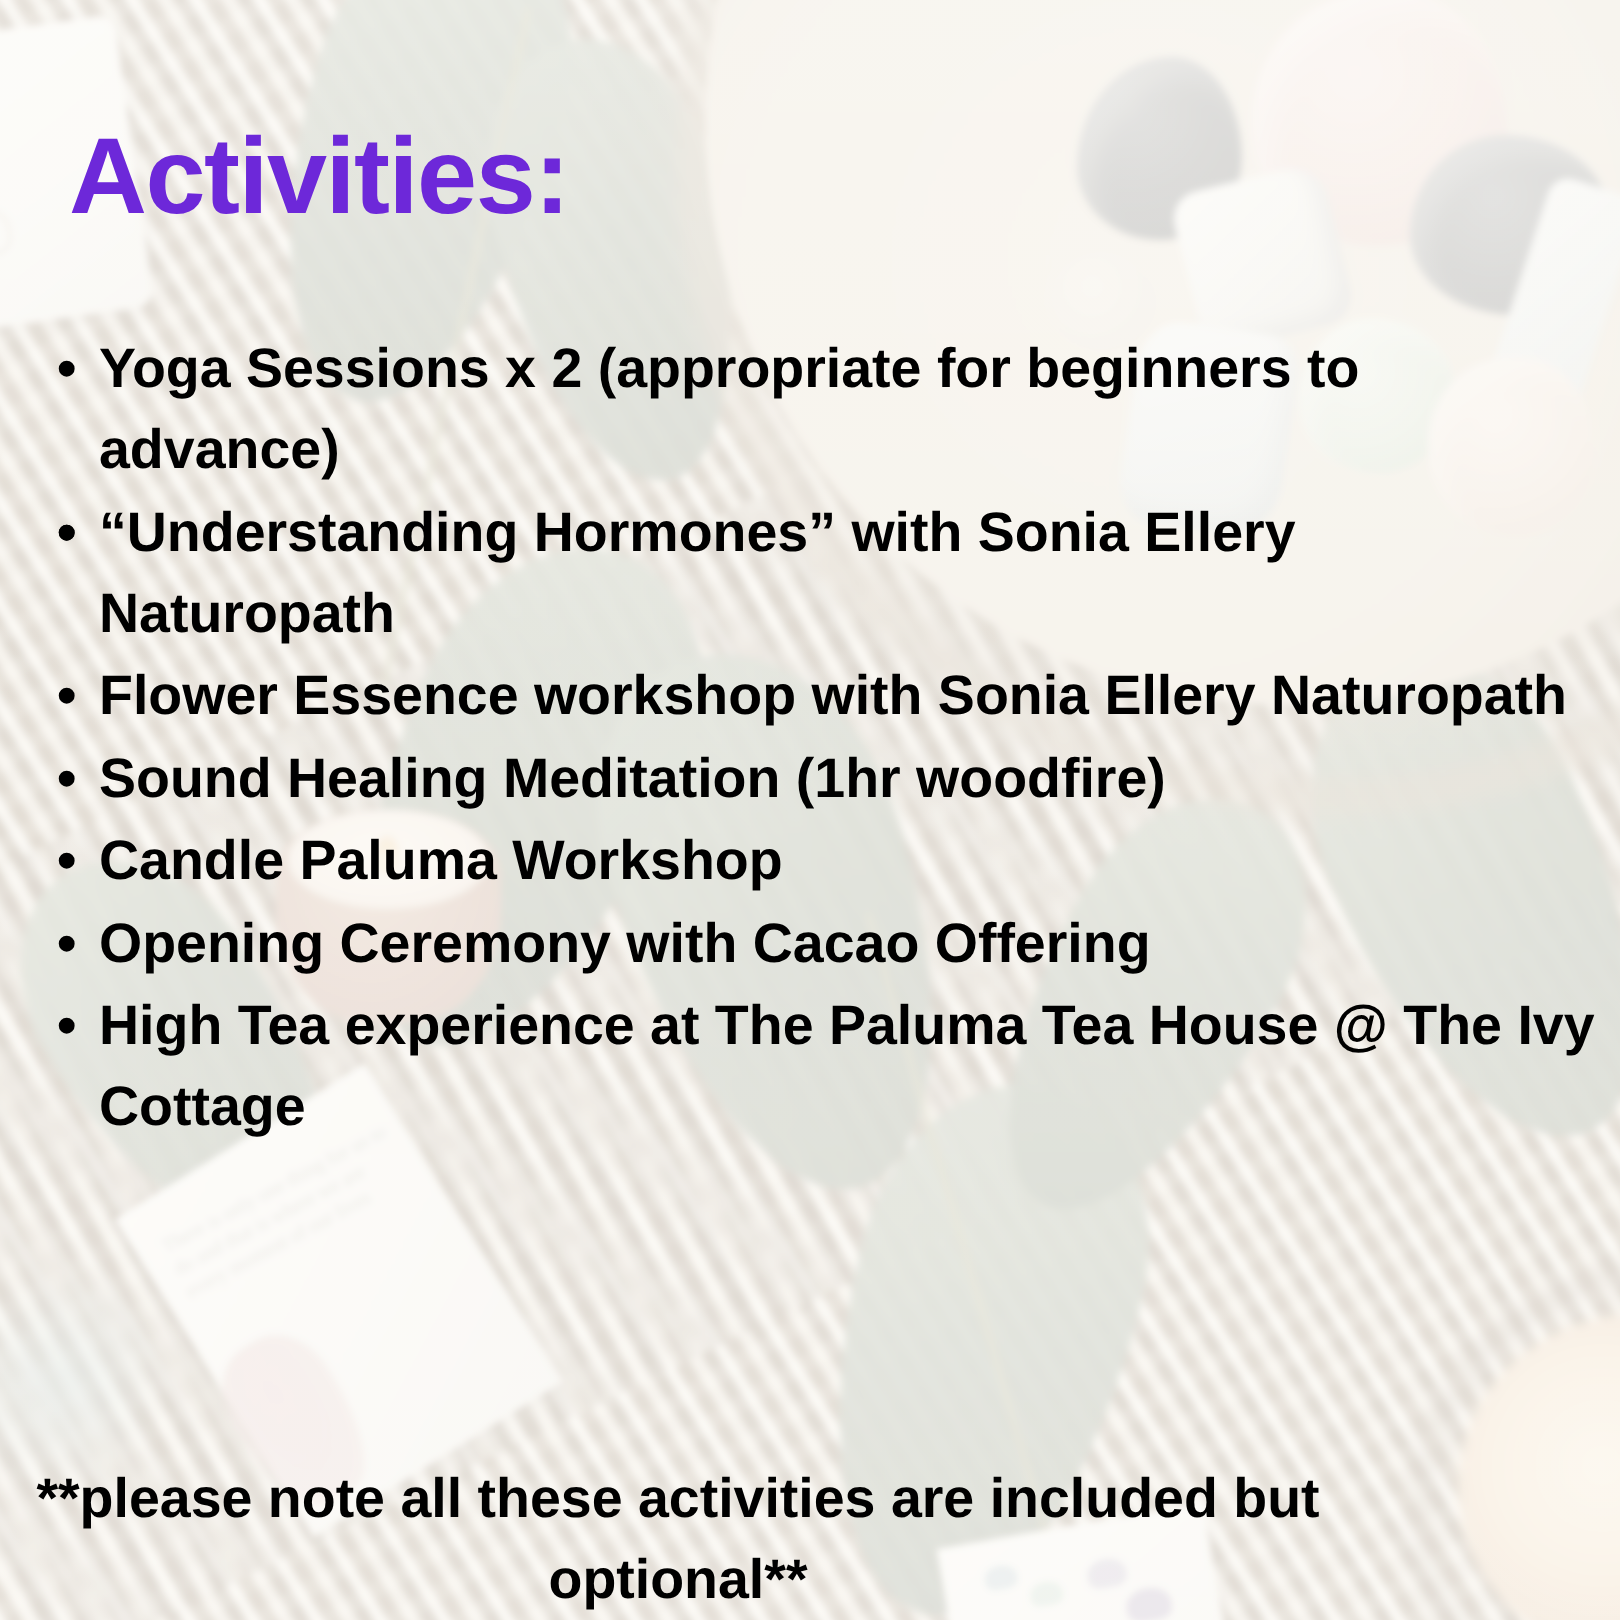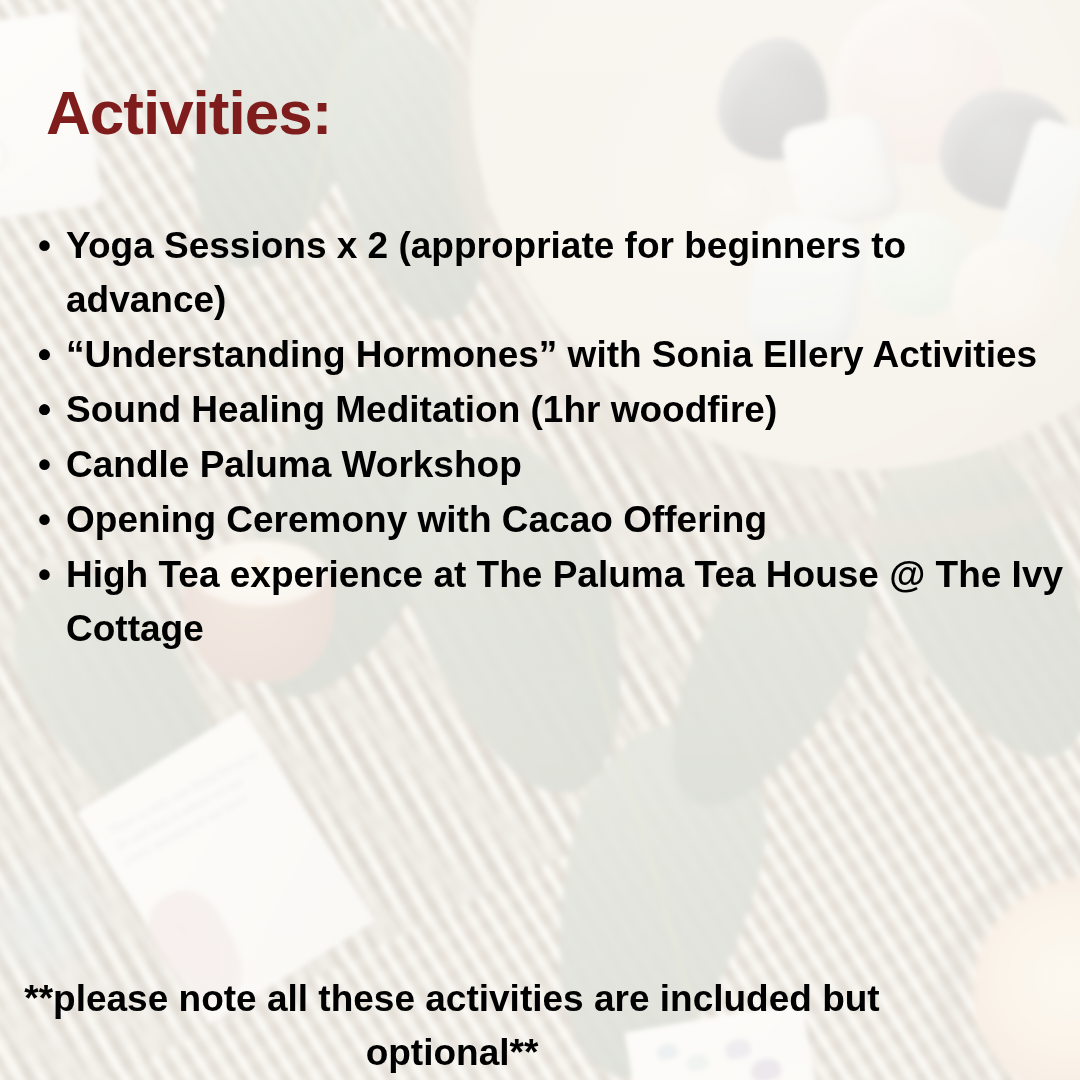--- a/index.html
+++ b/index.html
@@ -314,24 +314,24 @@
   .content {
     position: absolute;
     inset: 0;
     z-index: 5;
   }
 
   .title {
     position: absolute;
     left: 46px;
     top: 82px;
-    font-size: 62px;
+    font-size: 72px;
     font-weight: bold;
     line-height: 1;
-    color: #7f1d1d;
+    color: #6d28d9;
     letter-spacing: -1px;
     white-space: nowrap;
   }
 
   .bullet-list {
     position: absolute;
     left: 30px;
     top: 219px;
     width: 1040px;
     margin: 0;
@@ -442,24 +442,25 @@
     <ul class="bullet-list">
       <li class="bullet-item">
         <span class="bullet-dot">•</span>
         <span>Yoga Sessions x 2 (appropriate for beginners to advance)</span>
       </li>
       <li class="bullet-item">
         <span class="bullet-dot">•</span>
       </li>
       <li class="bullet-item">
         <span class="bullet-dot">•</span>
-        <span>“Understanding Hormones” with Sonia Ellery Activities</span>
-      </li>
-      <li class="bullet-item">
-        <span class="bullet-dot">•</span>
+        <span>“Understanding Hormones” with Sonia Ellery Naturopath</span>
+      </li>
+      <li class="bullet-item">
+        <span class="bullet-dot">•</span>
+        <span>Flower Essence workshop with Sonia Ellery Naturopath</span>
       </li>
       <li class="bullet-item">
         <span class="bullet-dot">•</span>
         <span>Sound Healing Meditation (1hr woodfire)</span>
       </li>
       <li class="bullet-item">
         <span class="bullet-dot">•</span>
         <span>Candle Paluma Workshop</span>
       </li>
       <li class="bullet-item">

